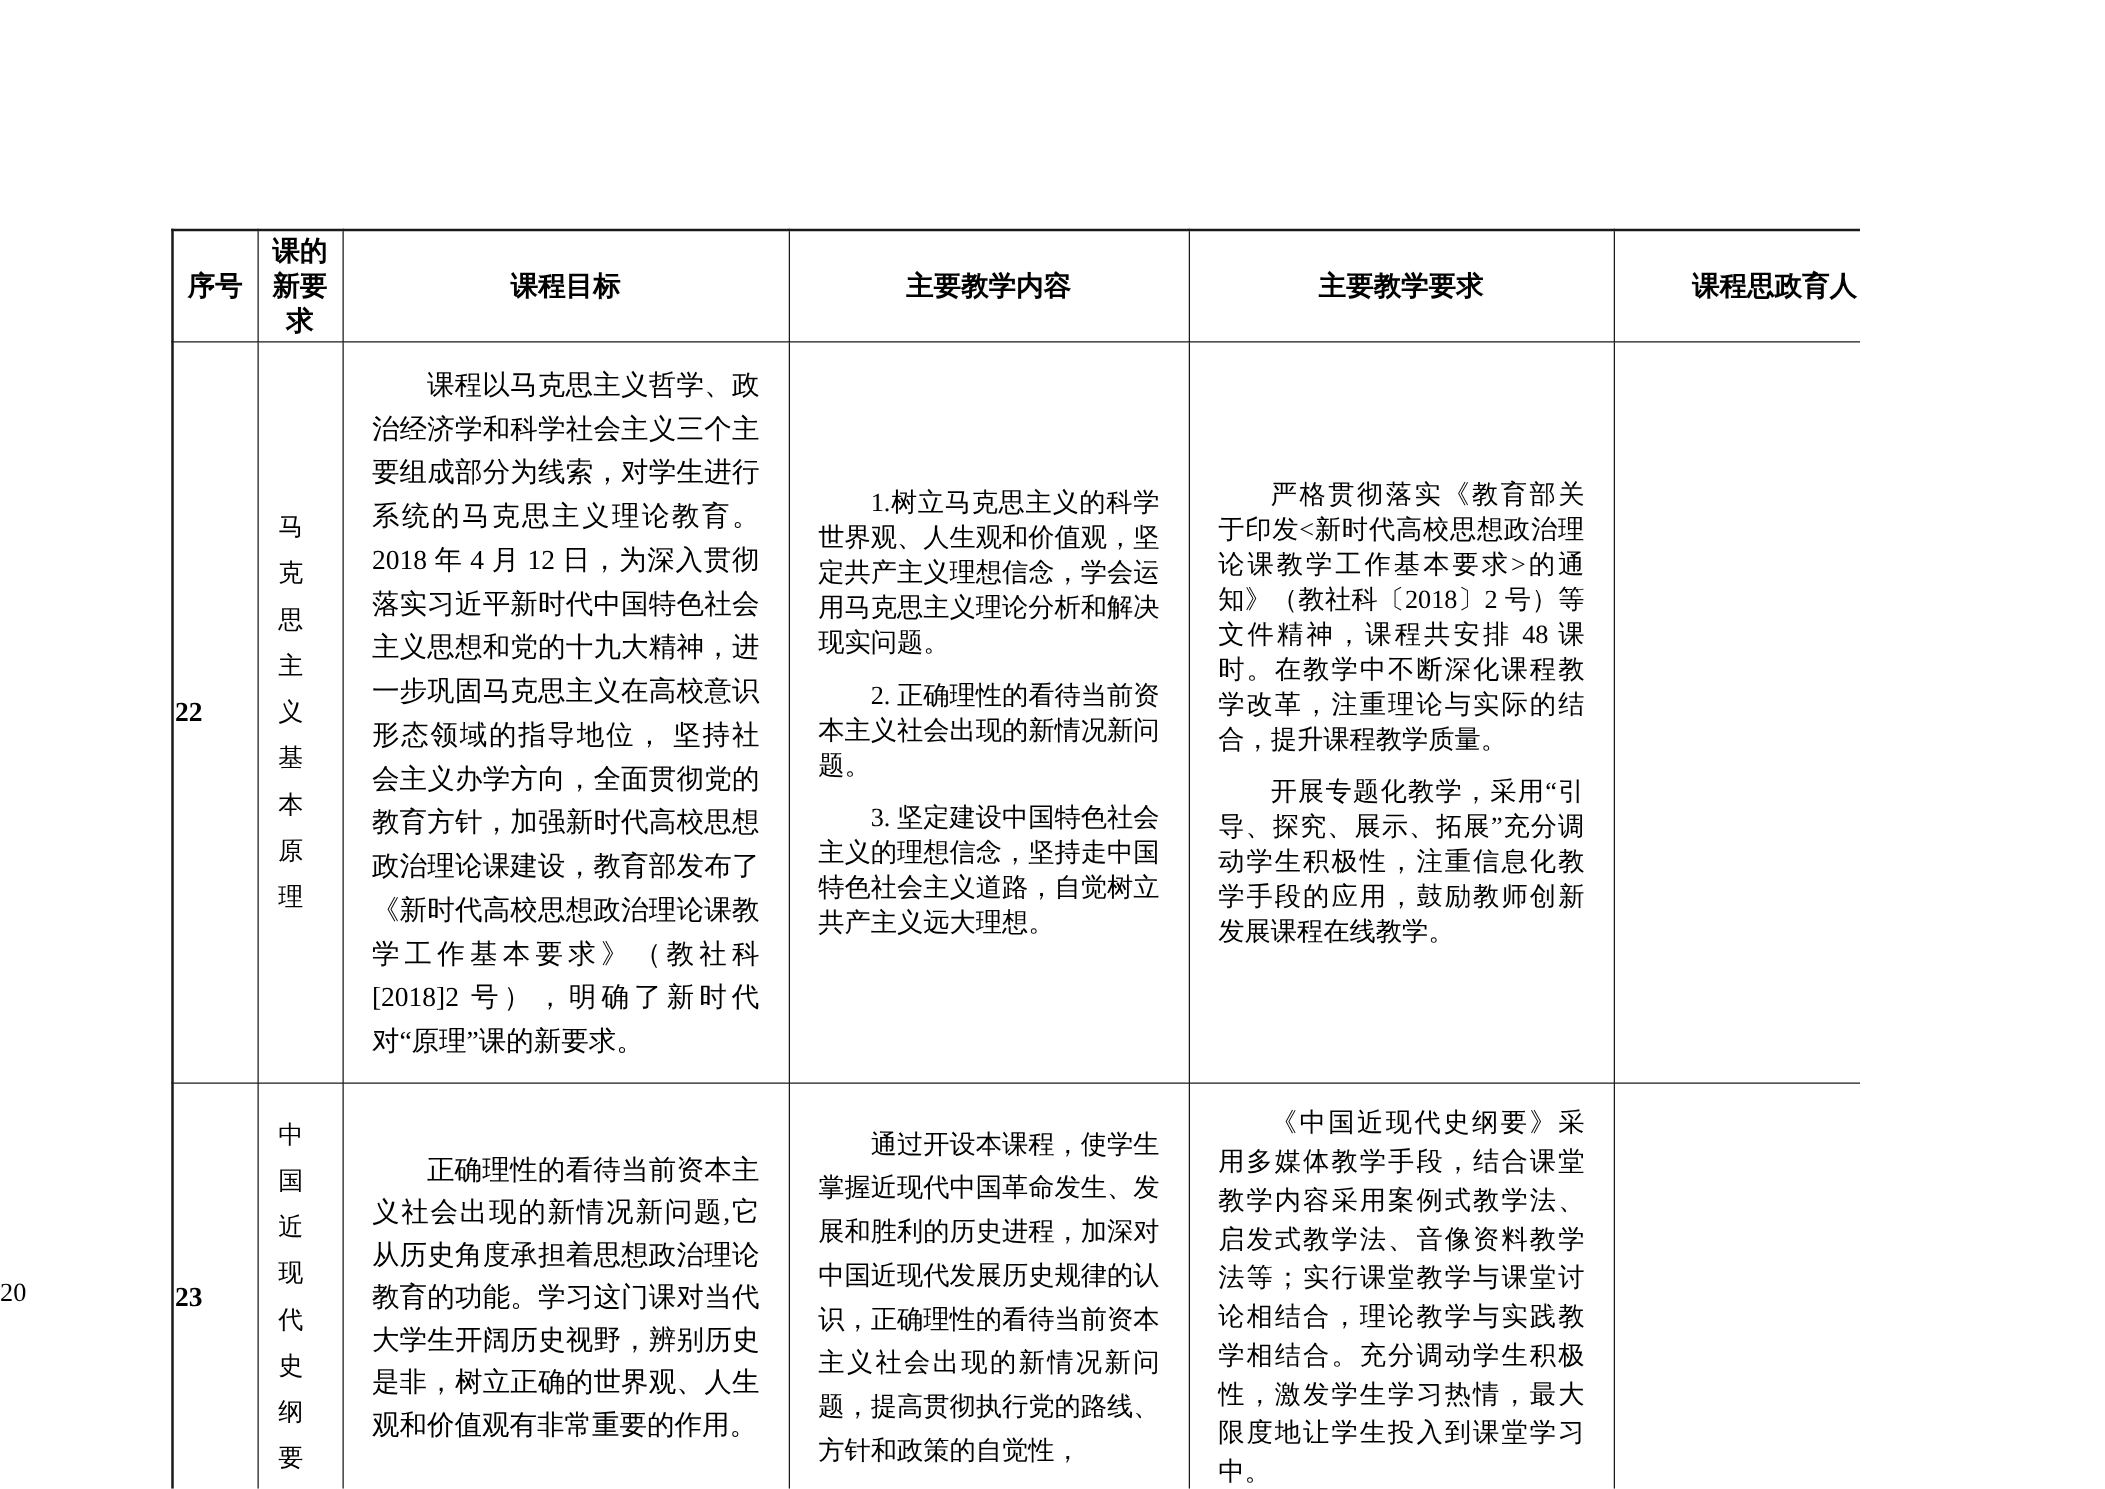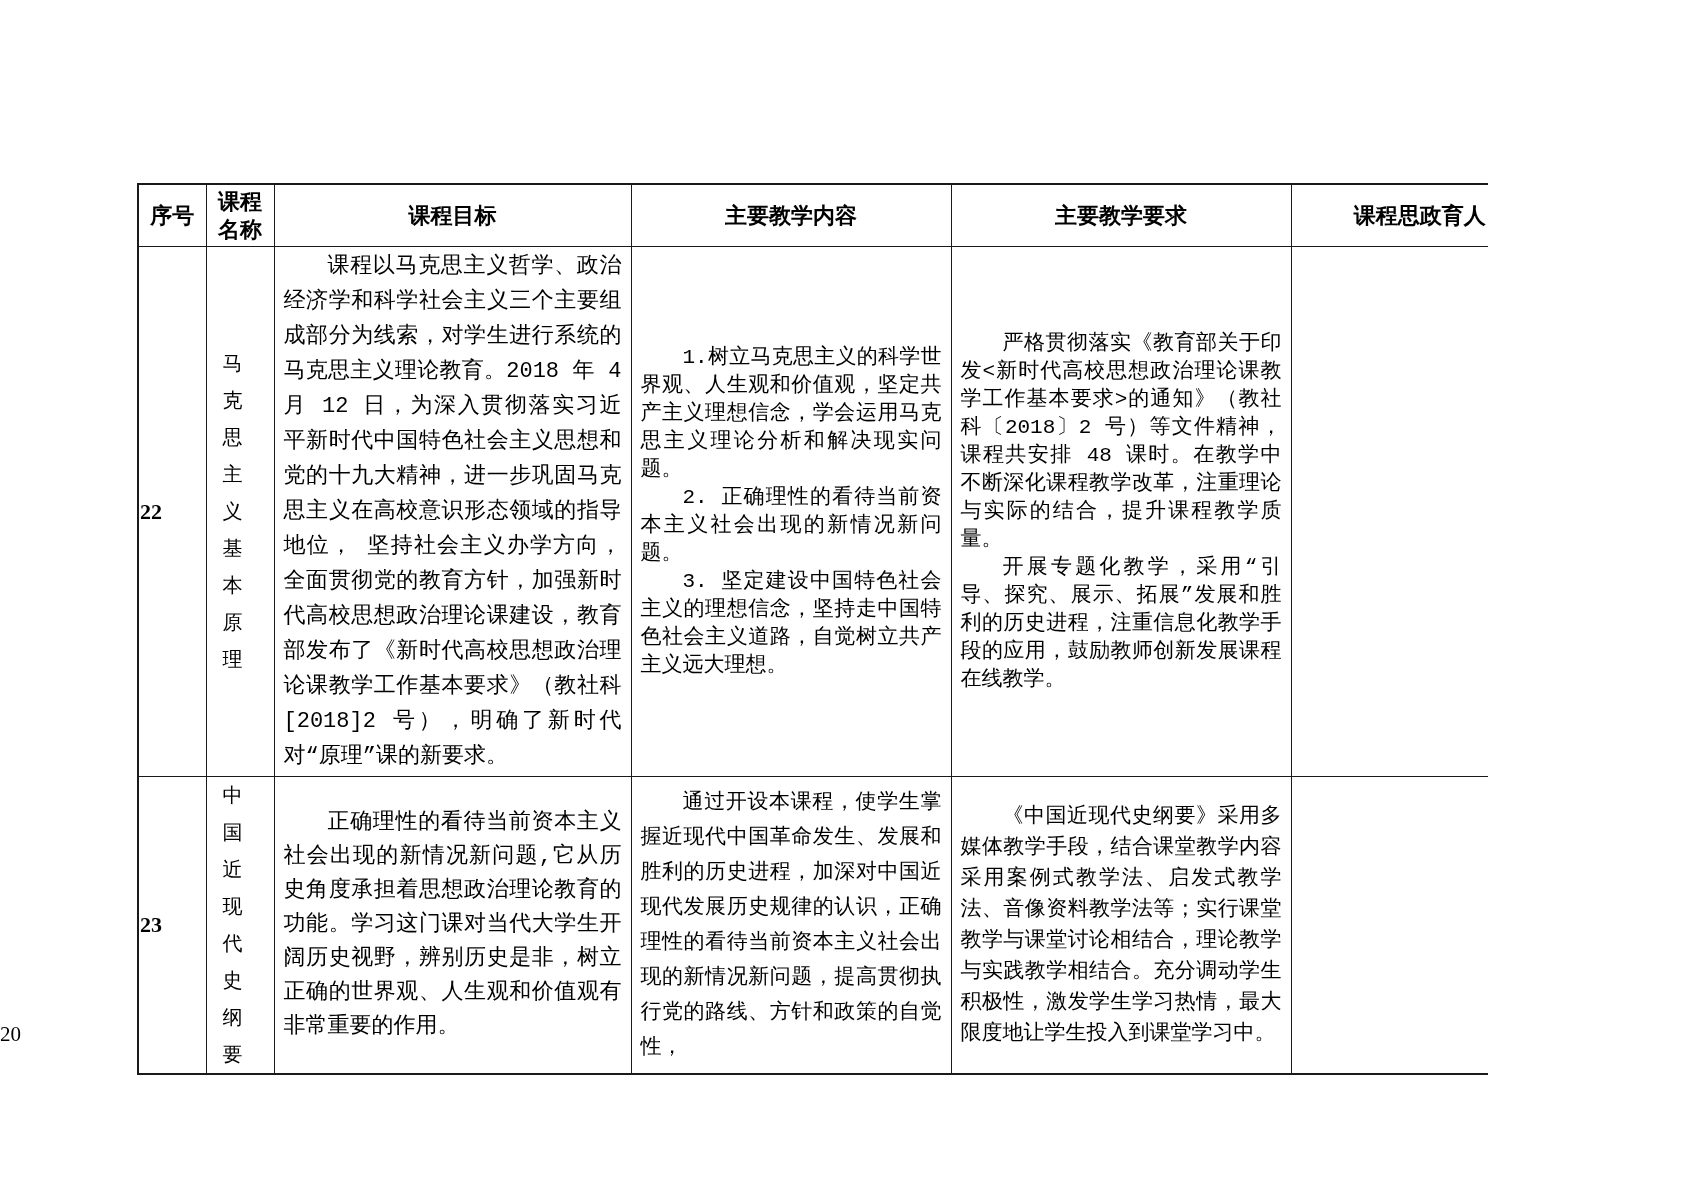--- a/index.html
+++ b/index.html
@@ -51,23 +51,22 @@
     text-justify: inter-character;
     padding: 0 16px;
     line-height: 37px;
   }
   td.text-cell {
     padding: 2px 9px;
     text-align: justify;
     text-justify: inter-character;
   }
   td.text-cell .para {
-    margin: 0;
+    margin: 14px;
     text-indent: 2em;
-    font-family: Liberation Mono, monospace;
   }
   .fs22 { font-size: 22px; }
   .fs21 { font-size: 21px; }
   .lh35 .para { line-height: 35px; }
   .lh34 .para { line-height: 34px; }
   .lh31 .para { line-height: 31px; }
   .lh28 .para { line-height: 28px; }
   .row-22 { height: 496px; }
   .row-23 { height: 256px; }
   .page-number {
@@ -89,42 +88,42 @@
       <col style="width:68px">
       <col style="width:68px">
       <col style="width:357px">
       <col style="width:320px">
       <col style="width:340px">
       <col style="width:258px">
     </colgroup>
     <thead>
       <tr>
         <th>序号</th>
-        <th>课程名称</th>
+        <th>课的新要求</th>
         <th>课程目标</th>
         <th>主要教学内容</th>
         <th>主要教学要求</th>
         <th>课程思政育人</th>
       </tr>
     </thead>
     <tbody>
       <tr class="row-22">
         <td class="num-cell">22</td>
         <td class="name-cell">马克思主义基本原理</td>
         <td class="text-cell fs22 lh35">
             <p class="para">课程以马克思主义哲学、政治经济学和科学社会主义三个主要组成部分为线索，对学生进行系统的马克思主义理论教育。2018 年 4 月 12 日，为深入贯彻落实习近平新时代中国特色社会主义思想和党的十九大精神，进一步巩固马克思主义在高校意识形态领域的指导地位， 坚持社会主义办学方向，全面贯彻党的教育方针，加强新时代高校思想政治理论课建设，教育部发布了《新时代高校思想政治理论课教学工作基本要求》（教社科[2018]2 号），明确了新时代对“原理”课的新要求。</p>
           </td>
         <td class="text-cell fs21 lh28">
             <p class="para">1.树立马克思主义的科学世界观、人生观和价值观，坚定共产主义理想信念，学会运用马克思主义理论分析和解决现实问题。</p>
             <p class="para">2. 正确理性的看待当前资本主义社会出现的新情况新问题。</p>
             <p class="para">3. 坚定建设中国特色社会主义的理想信念，坚持走中国特色社会主义道路，自觉树立共产主义远大理想。</p>
           </td>
         <td class="text-cell fs21 lh28">
             <p class="para">严格贯彻落实《教育部关于印发&lt;新时代高校思想政治理论课教学工作基本要求&gt;的通知》（教社科〔2018〕2 号）等文件精神，课程共安排 48 课时。在教学中不断深化课程教学改革，注重理论与实际的结合，提升课程教学质量。</p>
-            <p class="para">开展专题化教学，采用“引导、探究、展示、拓展”发展和胜利的历史进程，注重信息化教学手段的应用，鼓励教师创新发展课程在线教学。</p>
+            <p class="para">开展专题化教学，采用“引导、探究、展示、拓展”充分调动学生积极性，注重信息化教学手段的应用，鼓励教师创新发展课程在线教学。</p>
           </td>
         <td class="text-cell"></td>
       </tr>
       <tr class="row-23">
         <td class="num-cell">23</td>
         <td class="name-cell">中国近现代史纲要</td>
         <td class="text-cell fs22 lh34">
             <p class="para">正确理性的看待当前资本主义社会出现的新情况新问题,它从历史角度承担着思想政治理论教育的功能。学习这门课对当代大学生开阔历史视野，辨别历史是非，树立正确的世界观、人生观和价值观有非常重要的作用。</p>
           </td>
         <td class="text-cell fs21 lh35">

